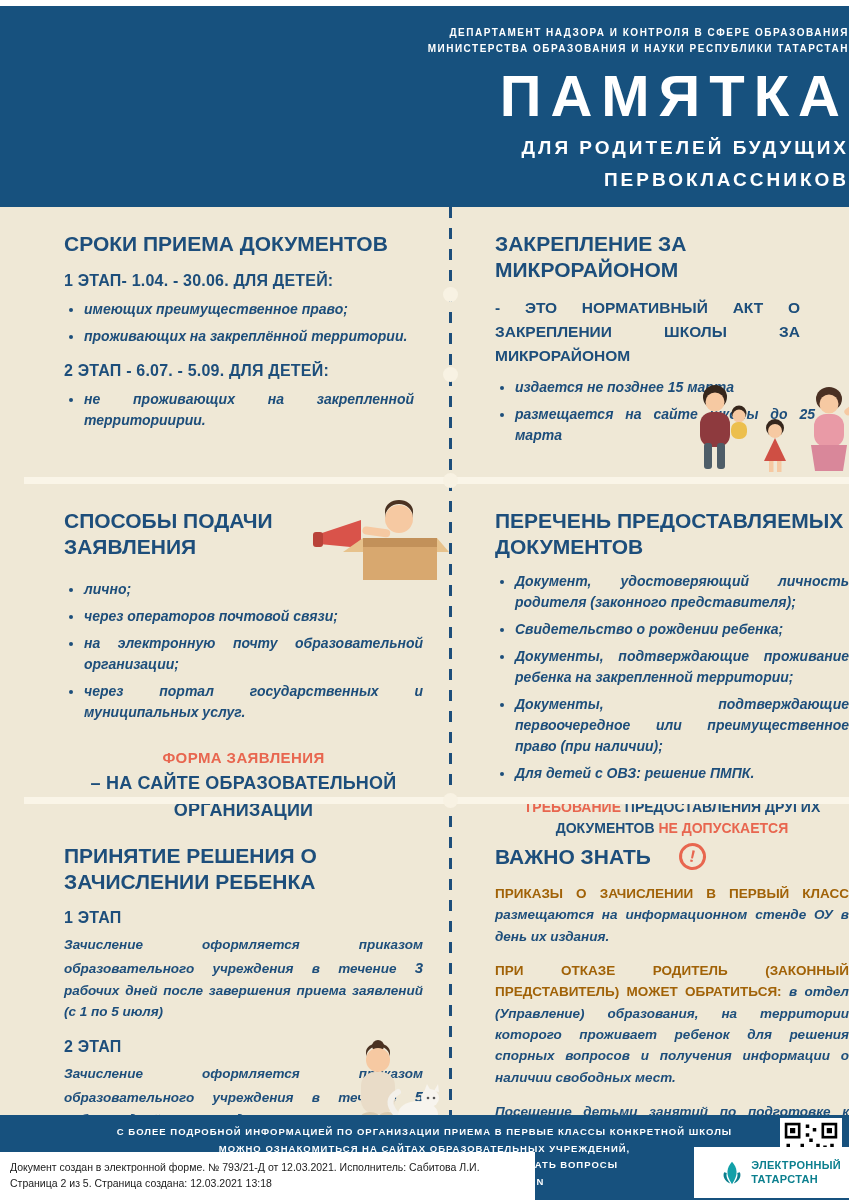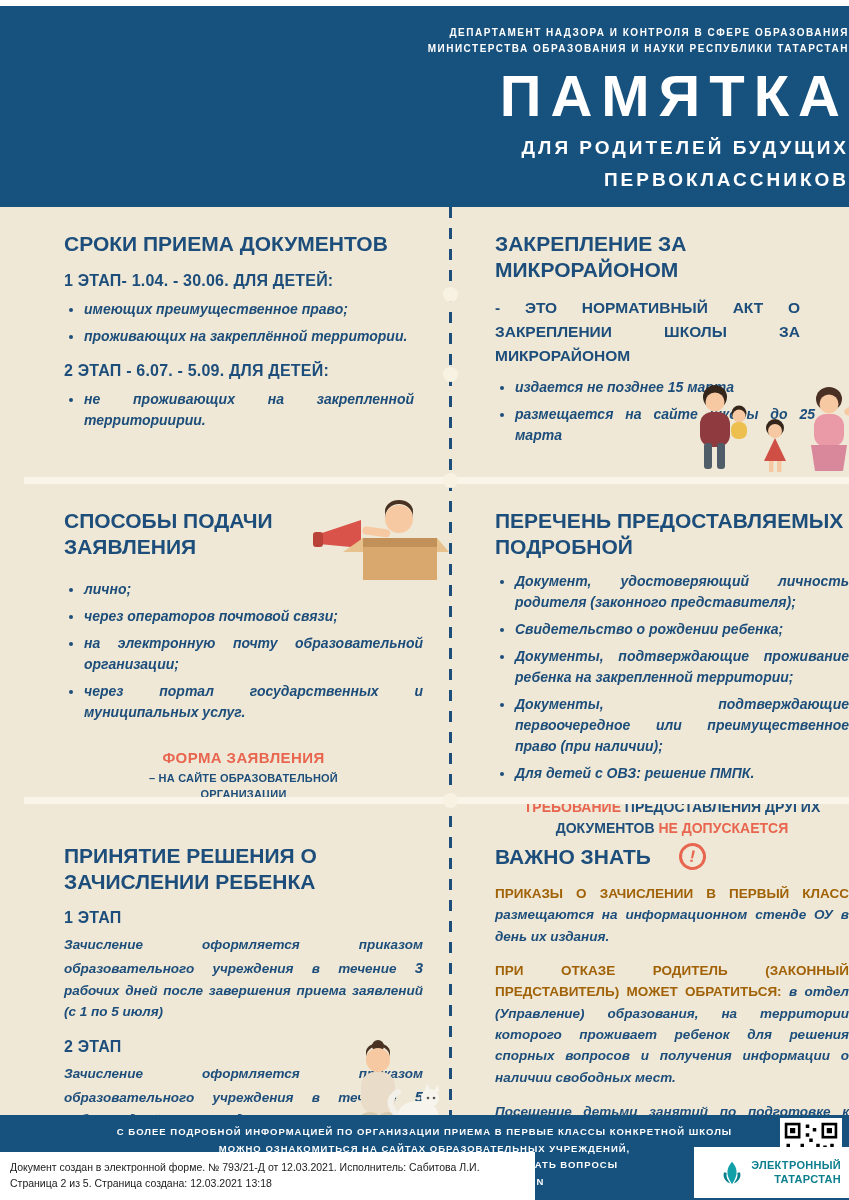--- a/index.html
+++ b/index.html
@@ -38,21 +38,21 @@
 
   ul.blt { list-style:disc; margin:9px 0 0 20px; padding:0; color:#1d4e7b; }
   ul.blt li { font-style:italic; font-weight:700; font-size:14px; line-height:1.5;
               margin-bottom:6px; text-align:justify; }
 
   .def { color:#1d4e7b; font-weight:700; font-size:15.5px; line-height:1.55;
          text-align:justify; margin-top:14px; max-width:305px; }
 
   .form-note { text-align:center; margin-top:24px; line-height:1.5; }
   .fo { color:#e8664f; font-weight:700; font-size:15px; letter-spacing:0.4px; }
-  .fb { color:#1d4e7b; font-weight:700; font-size:11px; letter-spacing:0.2px; }
+  .fb { color:#1d4e7b; font-weight:700; font-size:18px; letter-spacing:0.2px; }
 
   .note-center { text-align:center; font-weight:700; font-size:14px; line-height:1.5;
                  margin:13px auto 0; max-width:335px; }
   .oc { color:#e8664f; } .bc { color:#1d4e7b; }
 
   .para { color:#1d4e7b; font-style:italic; font-weight:700; font-size:13.5px;
           line-height:1.6; text-align:justify; margin-top:7px; }
   .para .big { font-size:15px; }
 
   .h-row { display:flex; align-items:center;gap:16px; }
@@ -71,21 +71,21 @@
   .ill-box { right:2px; top:10px; }
   .ill-cat { right:8px; bottom:0; }
 
   
   .footer { position:absolute; top:1115px; left:0; width:100%; height:85px;
             background:#17517e; color:#fff; text-align:center; font-weight:700;
             font-size:9.5px; letter-spacing:1px; line-height:1.75; padding-top:9px; }
   .qr { position:absolute; top:1118px; right:7px; width:62px; height:62px; background:#fff; padding:3px; }
   .logo-box { position:absolute; top:1147px; right:0; width:155px; height:51px; background:#fff;
               display:flex; align-items:center; justify-content:flex-end; padding-right:8px; gap:6px; }
-  .logo-text { text-align:right; color:#0b7f8e; font-weight:700; font-size:11px; line-height:1.2; letter-spacing:0.3px; }
+  .logo-text { text-align:left; color:#0b7f8e; font-weight:700; font-size:11px; line-height:1.2; letter-spacing:0.3px; }
   .stamp { position:absolute; top:1152px; left:0; width:535px; height:48px; background:#fff;
            color:#1a1a1a; font-size:10.5px; line-height:1.55; padding:7px 10px; }
 </style>
 </head>
 <body>
 
 <div class="page">
   <div class="top-strip"></div>
 
   <div class="header">
@@ -173,21 +173,21 @@
       <div class="form-note">
         <div class="fo">ФОРМА ЗАЯВЛЕНИЯ</div>
         <div class="fb">– НА САЙТЕ ОБРАЗОВАТЕЛЬНОЙ</div>
         <div class="fb">ОРГАНИЗАЦИИ</div>
       </div>
     </div>
 
     <div class="cell c-right r2">
       <div class="h2">
         <div>ПЕРЕЧЕНЬ ПРЕДОСТАВЛЯЕМЫХ</div>
-        <div>ПОДРОБНОЙ</div>
+        <div>ДОКУМЕНТОВ</div>
       </div>
       <ul class="blt" style="margin-top:12px">
         <li>Документ, удостоверяющий личность родителя (законного представителя);</li>
         <li>Свидетельство о рождении ребенка;</li>
         <li>Документы, подтверждающие проживание ребенка на закрепленной территории;</li>
         <li>Документы, подтверждающие первоочередное или преимущественное право (при наличии);</li>
         <li>Для детей с ОВЗ: решение ПМПК.</li>
       </ul>
       <p class="note-center">
         <span class="oc">ТРЕБОВАНИЕ </span><span class="bc">ПРЕДОСТАВЛЕНИЯ ДРУГИХ ДОКУМЕНТОВ </span><span class="oc">НЕ ДОПУСКАЕТСЯ</span>

